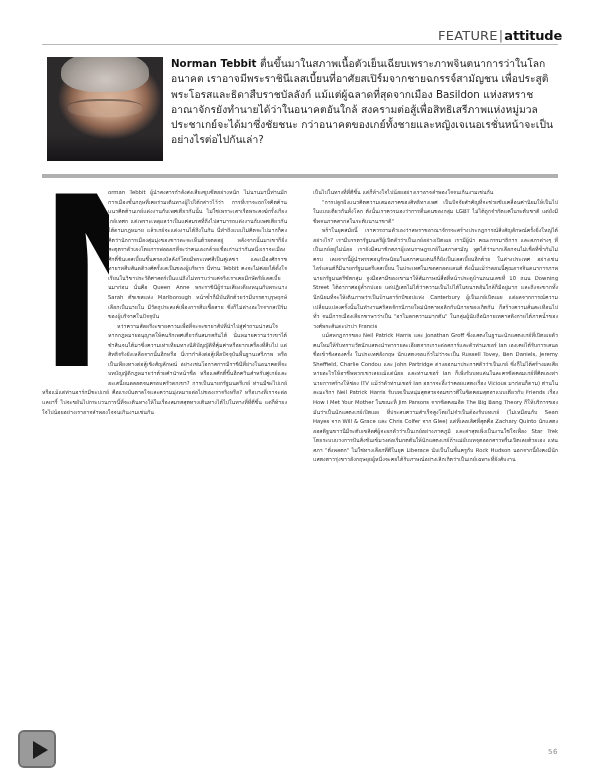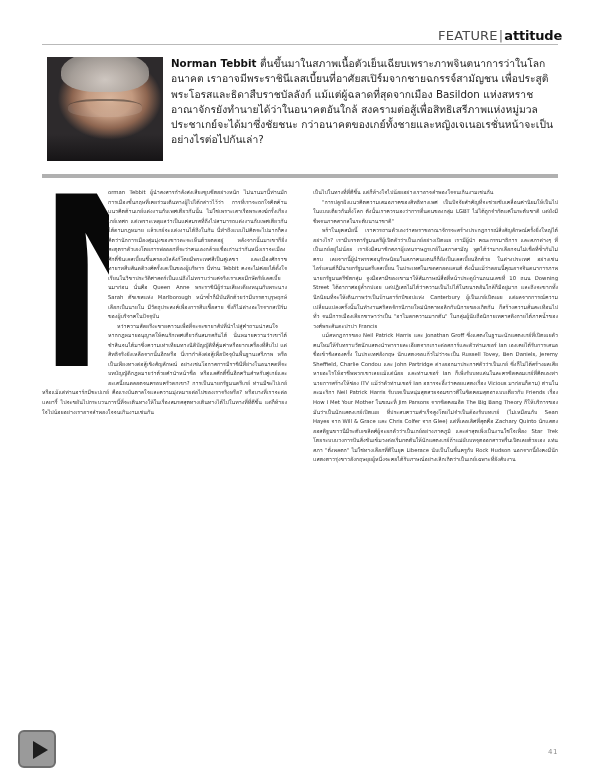--- a/index.html
+++ b/index.html
@@ -245,15 +245,15 @@
       <p>เป็นไปในทางที่ที่ดีขึ้น แต่ก็ท้างใจไปน้อยอย่างเราอาจลำพองใจจนเกินงามเช่นกัน</p>
       <p>"การปลูกฝังแนวคิดความเสมอภาคของสิทธิทางเพศ เป็นปัจจัยสำคัญที่จะช่วยขับเคลื่อนค่านิยมให้เป็นไปในแบบเดียวกันทั้งโลก ดังนั้นเราควรมองว่าการตื่นตนของกลุ่ม LGBT ไม่ได้ถูกจำกัดแค่ในระดับชาติ แต่ยังมีชีพจนภาคสากลในระดับนานาชาติ"</p>
       <p>พร้าในยุคสมัยนี้ เราควรถามตัวเองว่าสหราชอาณาจักรจะสร้างประกฎการณ์สิ่งสัญลักษณ์ครั้งยิ่งใหญ่ได้อย่างไร? เรามีบรรดารัฐมนตรีผู้เปิดตัวว่าเป็นเกย์อย่างเปิดเผย เรามีผู้นำ คณะกรรมาธิการ และสภาต่างๆ ที่เป็นเกย์อยู่ไม่น้อย เรายังมีสมาชิกสภาผู้แทนราษฎรเกย์ในสภาสามัญ พูดได้ว่ามากเลือกจนไม่เชื่อที่ซ้ำกันไม่ครบ เลยจากนี้ผู้นำพรรคอนุรักษนิยมในสภาคนแดนก็ก็ยังเป็นเลสเบี้ยนอีกด้วย ในต่างประเทศ อย่างเช่นไอร์แลนด์ก็มีนายกรัฐมนตรีเลสเบี้ยน ในประเทศในเขตสกอตแลนด์ ดังนั้นแม้ว่าตอนนี้คุณอาจจินตนาการภาพนายกรัฐมนตรีชัดกลุ่ม จูงมือสามีของเขามาให้สัมภาษณ์สื่อที่หน้าประตูบ้านถนนเลขที่ 10 ถนน Downing Street ได้อากาศอยู่ล้ำกปเอย แต่ปฏิเสธไม่ได้ว่าความเป็นไปได้ในขนาดอันใกล้ก็มีอยู่มาก และถึงจะขากทั้งนึกนิยมที่จะให้เดินภาพว่าเป็นบ้านอาร์กบิชอปแห่ง Canterbury ผู้เป็นเกย์เปิดเผย แต่ผลจากการณ์ความเปลี่ยนแปลงครั้งนั้นในทำงานคริสตจักรนิกายใหม่นักคาทอลิกกับนิกายของเกิดกัน ก็สร้างความสั่นสะเทือนไปทั่ว จนมีการเมืองเลียกชาษาว่าเป็น "อาไมตกความมากดัน" ในกลุ่มผู้นับถือนิกายเทคาสติงกายได้ภาคน้ำของวงศ์พระสันตะปาปา Francis</p>
       <p>แม้สหกฎการของ Neil Patrick Harris และ Jonathan Groff ซึ่งแสดงในฐานะนักแสดงเกย์ที่เปิดเผยตัวคนใหม่ให้รับทราบวัดนักแสดงนำพารายละเอียดจากเกาะต่อสการ์และตัวท่านเชอร์ Ian เองเคยได้รับการเสนอชื่อเข้าชิงสองครั้ง ในประเทศอังกฤษ นักแสดงจอแก้วไม่ว่าจะเป็น Russell Tovey, Ben Daniels, Jeremy Sheffield, Charlie Condou และ John Partridge ต่างออกมาประกาศตัวว่าเป็นเกย์ ซึ่งก็ไม่ได้สร้างผลเสียหายอะไรให้อาชีพพวกเขาเลยแม้แต่น้อย และท่านเชอร์ Ian ก็เพิ่งรับบทแล่นในละครซิตคอมเกย์ที่คิดเองท่านวยการสร้างให้ช่อง ITV แม้ว่าตัวท่านเชอร์ Ian อธารจะอึ้งว่าคอยแสดงเรื่อง Vicious มาก่อนก็ตาม) ด่านในละมะริกา Neil Patrick Harris รับบทเป็นหนุ่มสุดสวยจอมขาวดีในซิตคอมสุดฮาแบบเดียวกับ Friends เรื่อง How I Met Your Mother ในขณะที่ Jim Parsons จากซิตคอมฮิต The Big Bang Theory ก็ให้บริการของมันว่าเป็นนักแสดงเกย์เปิดเผย ที่ประสบความสำเร็จสูงโดยไม่จำเป็นต้องรับบทเกย์ (ไม่เหมือนกับ Sean Hayes จาก Will &amp; Grace และ Chris Colfer จาก Glee) แต่ที่เลอเลิศที่สุดคือ Zachary Quinto นักแสดงออสติฐนขาวนีมีระดับเซลิตศ์ผู้จะยกตัวว่าเป็นเกย์อย่างภาคภูมิ และล่าสุดเพิ่งเป็นงานใช่ใจเพื่อง Star Trek โดยระบบบวงการปันสิ่งขันเข้มวงต่อเริ่มกดดันให้นักแสดงเกย์ถ้าแม่ผับบทจุดออกสาวพรื่นเปิดเลยด้วยเอง แท่นสภา "ดั่งพลดก" ไม่ใช่ทางเลือกที่ดีในยุค Liberace นับเป็นในชั้นครูกับ Rock Hudson นอกจากนี้ยังคงมีนักแสดงดาวรุ่งชาวอังกฤษยุยผู้หนึ่งจะคยได้รับภาษณ์อย่างเลิกเกิดว่าเป็นเกย์เฉพาะที่ยังสับงาน</p>
     </div>
   </div>
 
   <div class="playbtn">
     <div class="tri"></div>
   </div>
-  <div class="folio">41</div>
+  <div class="folio">56</div>
 
 </div>
 
 </body></html>

